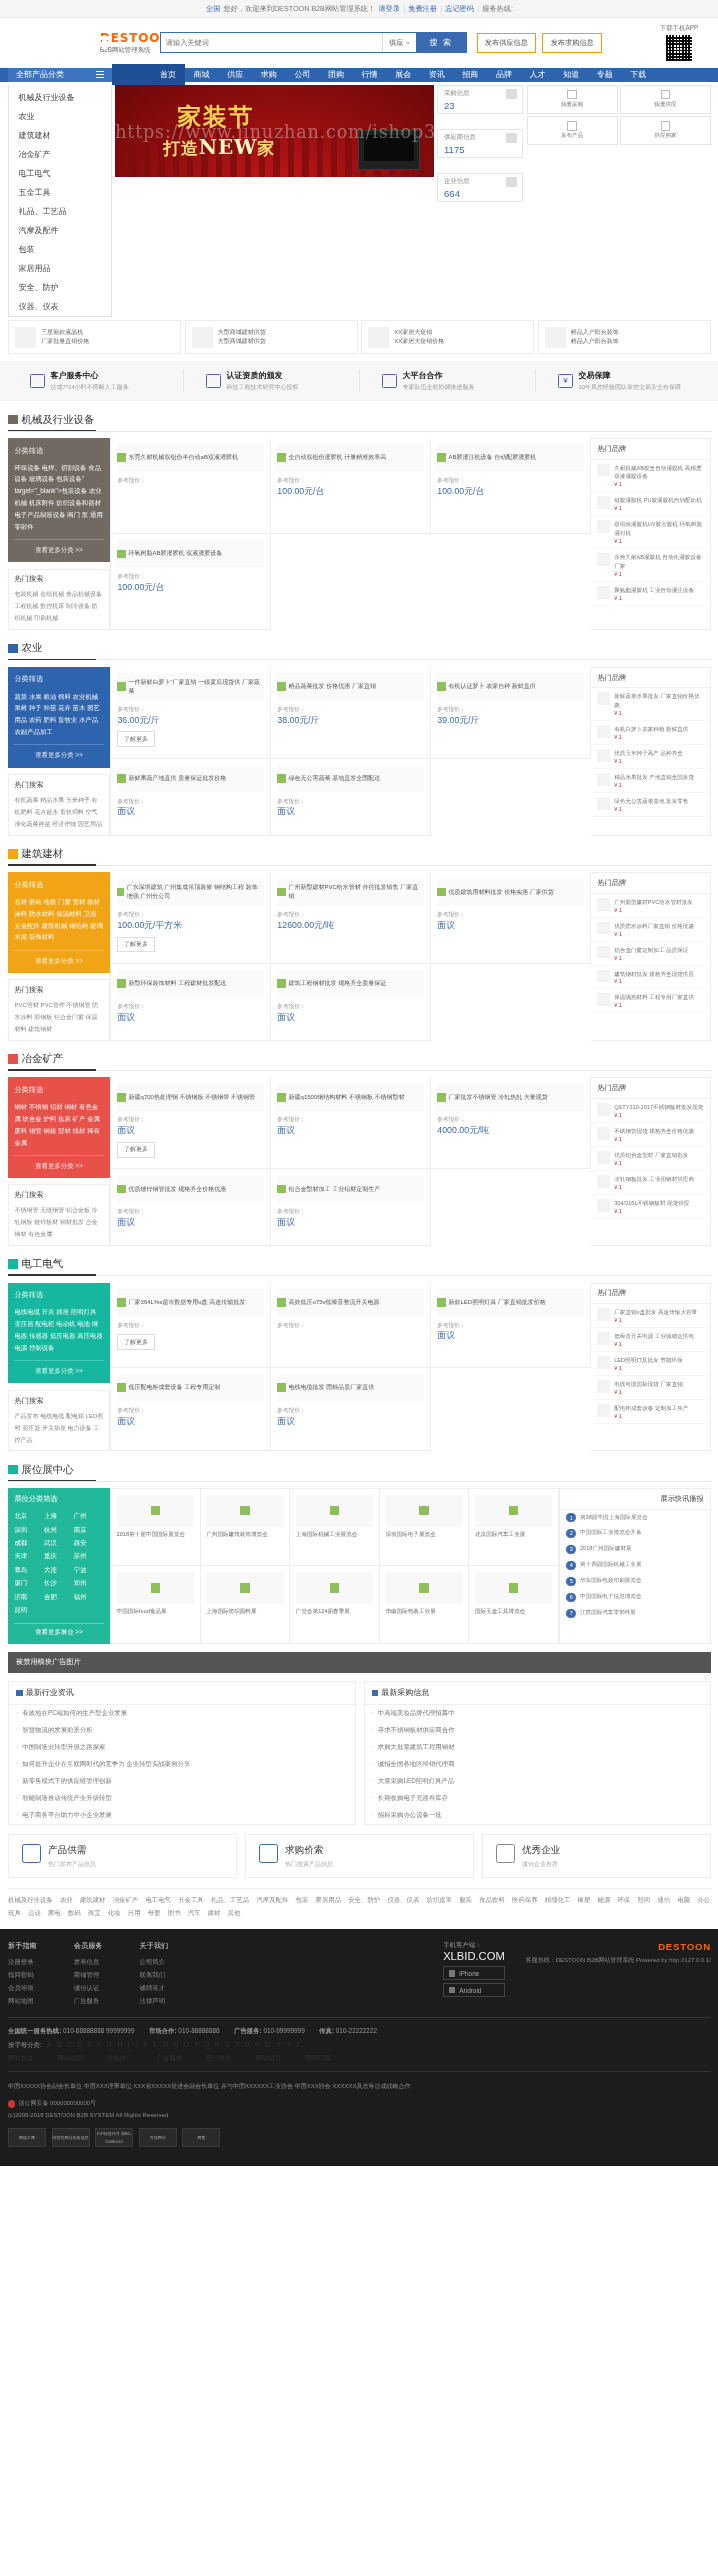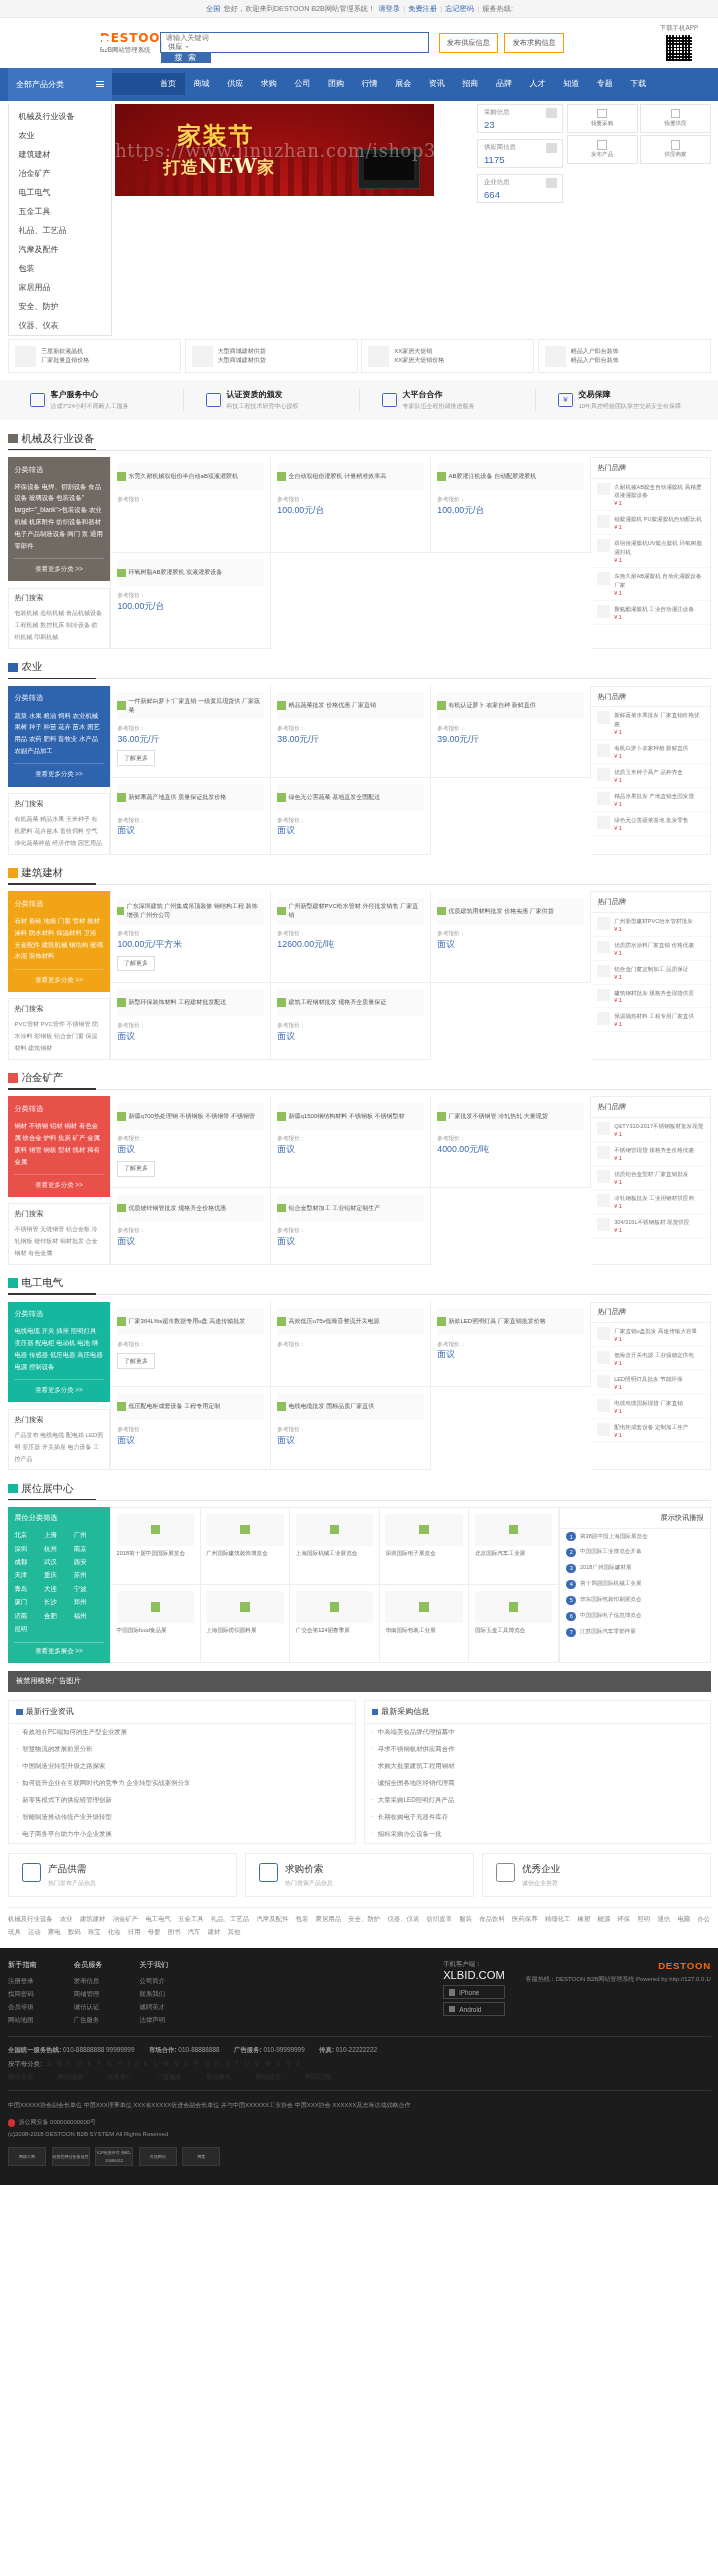--- a/index.html
+++ b/index.html
@@ -21,36 +21,36 @@
   
   .header { height:50px; display:flex; align-items:center; padding:0 8px; position:relative; }
   .logo-box { display:flex; align-items:flex-start; width:144px; padding-left:80px;}
   .logo-mark { width:17.6px; height:17.6px; background:#f60; position:relative; margin-right:4px; margin-top:1.6px;}
   .logo-mark::after { content:""; position:absolute; left:3.2px; top:3.2px; width:11.2px; height:4px; background:#fff; }
   .logo-mark::before { content:""; position:absolute; left:6.4px; top:7.2px; width:4.8px; height:8.8px; background:#fff; }
   .logo-txt { line-height:1.1; }
   .logo-name { font-size:12px; font-weight:bold; color:#f60; letter-spacing:0.8px; font-family:"DejaVu Sans", sans-serif; }
   .logo-sub { font-size:6.4px; color:#666; margin-top:1.6px; }
   .search-wrap { flex:1; display:flex; align-items:center; }
-  .search-box { display:flex; border:1.6px solid #3a6ab0; height:21.6px; width:269px;flex-direction:column; }
+  .search-box { display:flex; border:1.6px solid #3a6ab0; height:21.6px; width:307px; }
   .search-input { flex:1; border:none; outline:none; padding:0 4.8px; font-size:7.2px; color:#999; }
   .search-sel { width:34px; border-left:0.8px solid #ddd; font-size:7.2px; color:#555; display:flex; align-items:center; justify-content:center; gap:2.4px;}
   .caret { width:0;height:0;border-left:2.4px solid transparent;border-right:2.4px solid transparent;border-top:2.4px solid #aaa; }
   .search-btn { width:50px; background:#3a6ab0; color:#fff; font-size:8px; display:flex; align-items:center; justify-content:center; letter-spacing:1.6px; }
   .hbtns { display:flex; gap:6.4px; margin-left:9.6px; }
   .hbtn { border:0.8px solid #f90; color:#555; font-size:7.2px; padding:4px 7.2px; background:#fff; }
   .qr-area { width:48px; text-align:center; margin-left:8px; }
   .qr-lbl { font-size:6.4px; color:#777; margin-bottom:1.6px; }
   .qr { width:26px; height:26px; margin:0 auto; background:
      repeating-linear-gradient(0deg,#111 0 1.6px,#fff 1.6px 3.2px),
      repeating-linear-gradient(90deg,#111 0 1.6px,transparent 1.6px 3.2px);
      background-blend-mode:multiply; }
 
   
-  .nav { background:#2e63ad; height:33px; display:flex; align-items:stretch; }
+  .nav { background:#2e63ad; height:14px; display:flex; align-items:stretch; }
   .nav .wrap { display:flex; align-items:stretch; }
   .nav-cat { width:104px; background:#3c74c0; color:#fff; font-size:8px; display:flex; align-items:center; justify-content:space-between; padding:0 8px; }
   .burger { display:flex; flex-direction:column; gap:1.6px; }
   .burger i { display:block; width:8px; height:1.2px; background:#fff; }
   .nav-items { display:flex; align-items:center; }
   .nav-items a { color:#fff; font-size:8px; padding:0 8.8px; line-height:21.6px; }
   .nav-items a.on { background:#1f4f94;padding-left:48px; }
 
   
   .hero { display:flex; margin-top:3.2px; gap:3.2px; position:relative; }
@@ -60,21 +60,21 @@
   .hero-banner .sky {position:absolute;inset:0;background:radial-gradient(ellipse at 50% 120%, #c41818 0%, #8c0d0d 60%, #6d0808 100%);}
   .city-sil { position:absolute; bottom:0; left:0; right:0; height:48px;
     background:repeating-linear-gradient(90deg,#7d0c0c 0 6.4px, transparent 6.4px 14.4px); opacity:.8;}
   .hb-title { position:absolute; top:16px; left:62px; font-size:24px; font-weight:bold; color:#ffd34d;
     text-shadow:0.8px 0.8px 1.6px #7a0000; font-family:"DejaVu Serif", serif; letter-spacing:1.6px;}
   .hb-sub { position:absolute; top:50px; left:48px; font-size:17px; font-weight:bold; color:#ffde7a; letter-spacing:0.8px; font-family:"DejaVu Serif", serif;}
   .hb-sub em { font-style:normal; color:#fff8c0; font-size:20px; }
   .tv { position:absolute; right:14.4px; bottom:6.4px; width:62px; height:40px; background:#202020; border:1.6px solid #3a3a3a; }
   .tv::after{content:"";position:absolute;left:4.8px;top:4px;right:4.8px;bottom:8px;background:#0a0a0a;}
   .url-wm { position:absolute; top:37px; left:0; font-size:17.6px; color:rgba(255,255,255,.35); font-family:"DejaVu Serif", serif; letter-spacing:0.8px; white-space:nowrap; z-index:5;}
-  .hero-right { width:86px; display:flex; flex-direction:column; gap:6px;margin-left:40px;}
+  .hero-right { width:86px; display:flex; flex-direction:column; gap:15px;}
   .hr-card { border:0.8px solid #e5e5e5; height:29px; padding:3.2px 5.6px; display:flex; justify-content:space-between; align-items:flex-start;}
   .hr-lbl { font-size:6.4px; color:#888; }
   .hr-num { font-size:9.6px; color:#3a6ab0; margin-top:1.6px;}
   .hr-ico { width:10.4px; height:10.4px; background:#ddd; }
   .hero-far { width:auto; flex:1; display:flex; flex-direction:column; gap:2.4px;}
   .far-row { display:flex; gap:2.4px; }
   .far-cell { flex:1; border:0.8px solid #e5e5e5; height:29px; display:flex; flex-direction:column; align-items:center; justify-content:center; gap:1.6px;}
   .far-ico { width:9.6px;height:9.6px;border:0.8px solid #bbb;}
   .far-lbl { font-size:5.6px; color:#777;}
 

